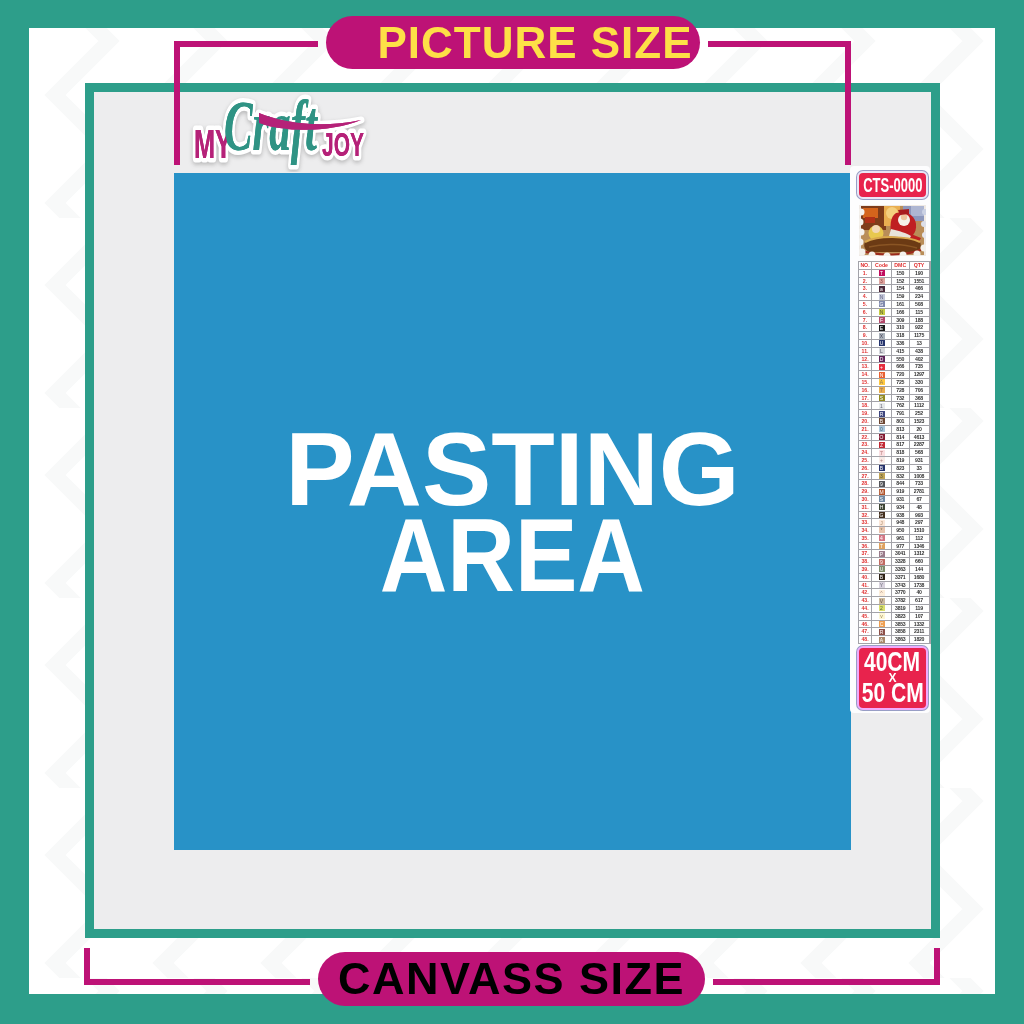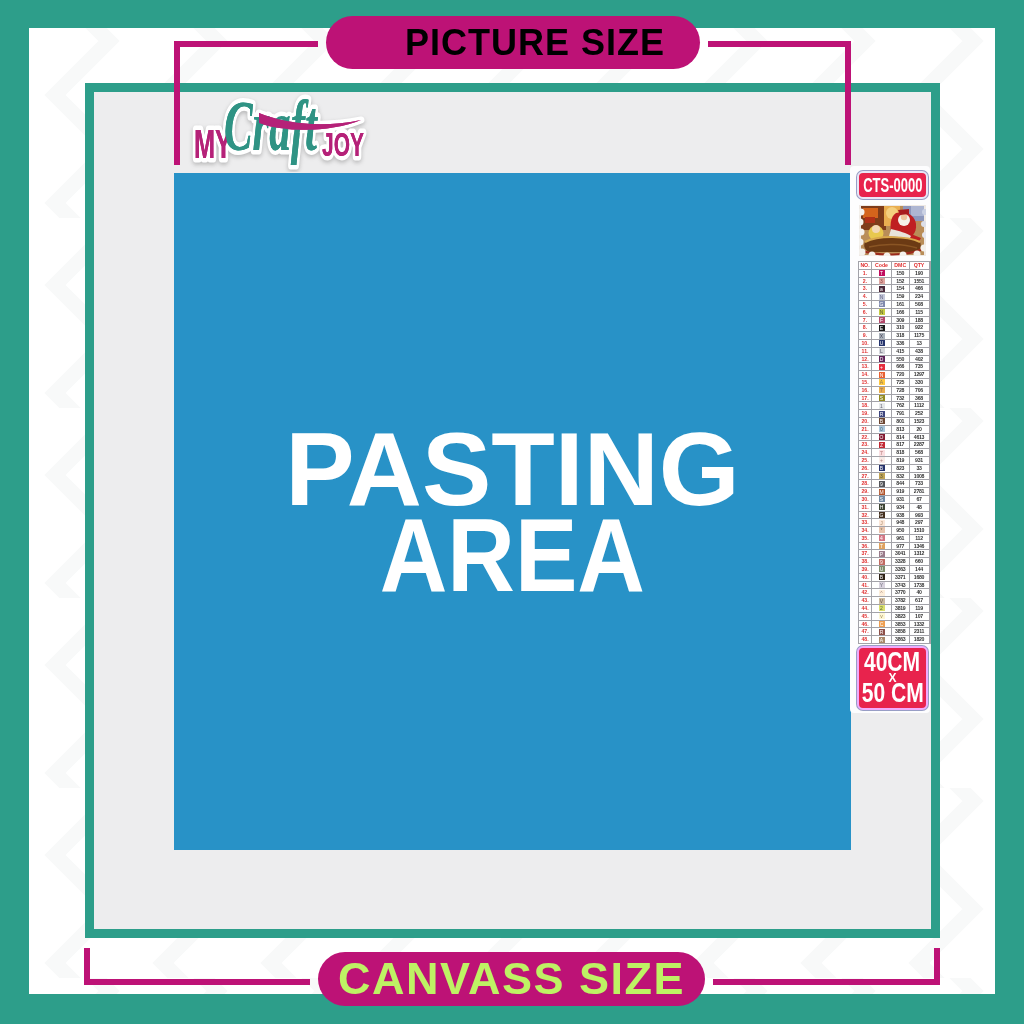--- a/index.html
+++ b/index.html
@@ -32,33 +32,33 @@
 
 <div class="abs" style="left:174px;top:41px;width:144px;height:6px;background:#bd1276;"></div>
 <div class="abs" style="left:708px;top:41px;width:143px;height:6px;background:#bd1276;"></div>
 
 <div class="abs" style="left:174px;top:41px;width:6px;height:124px;background:#bd1276;"></div>
 
 <div class="abs" style="left:845px;top:41px;width:6px;height:124px;background:#bd1276;"></div>
 
 <div class="abs" style="left:326px;top:16px;width:374px;height:53px;background:#bd1276;border-radius:27px;
      display:flex;align-items:center;justify-content:center;">
-  <span style="color:#000000;font-weight:bold;font-size:36px;letter-spacing:1px;margin-left:44px;">PICTURE SIZE</span>
+  <span style="color:#fde047;font-weight:bold;font-size:44px;letter-spacing:1px;margin-left:44px;">PICTURE SIZE</span>
 </div>
 
 <div class="abs" style="left:84px;top:979px;width:226px;height:6px;background:#bd1276;"></div>
 <div class="abs" style="left:713px;top:979px;width:227px;height:6px;background:#bd1276;"></div>
 
 <div class="abs" style="left:84px;top:948px;width:6px;height:37px;background:#bd1276;"></div>
 
 <div class="abs" style="left:934px;top:948px;width:6px;height:37px;background:#bd1276;"></div>
 
 <div class="abs" style="left:318px;top:952px;width:387px;height:54px;background:#bd1276;border-radius:27px;
      display:flex;align-items:center;justify-content:center;">
-  <span style="color:#bef264;font-weight:bold;font-size:45px;letter-spacing:1.5px;">CANVASS SIZE</span>
+  <span style="color:#000000;font-weight:bold;font-size:45px;letter-spacing:1.5px;">CANVASS SIZE</span>
 </div>
 
 <div class="abs" style="left:174px;top:173px;width:677px;height:677px;background:#2892c7;
      display:flex;align-items:center;justify-content:center;">
 
   <div style="color:#fff;font-weight:bold;font-size:104px;line-height:86px;text-align:center;letter-spacing:0px;">PASTING<br><span style="display:inline-block;transform:scaleX(0.9);">AREA</span></div>
 </div>
 
 <svg class="abs" style="left:183px;top:88px;" width="200" height="84" viewBox="0 0 200 84">
   <g style="filter:drop-shadow(0 2px 2px rgba(80,80,80,0.35));">

